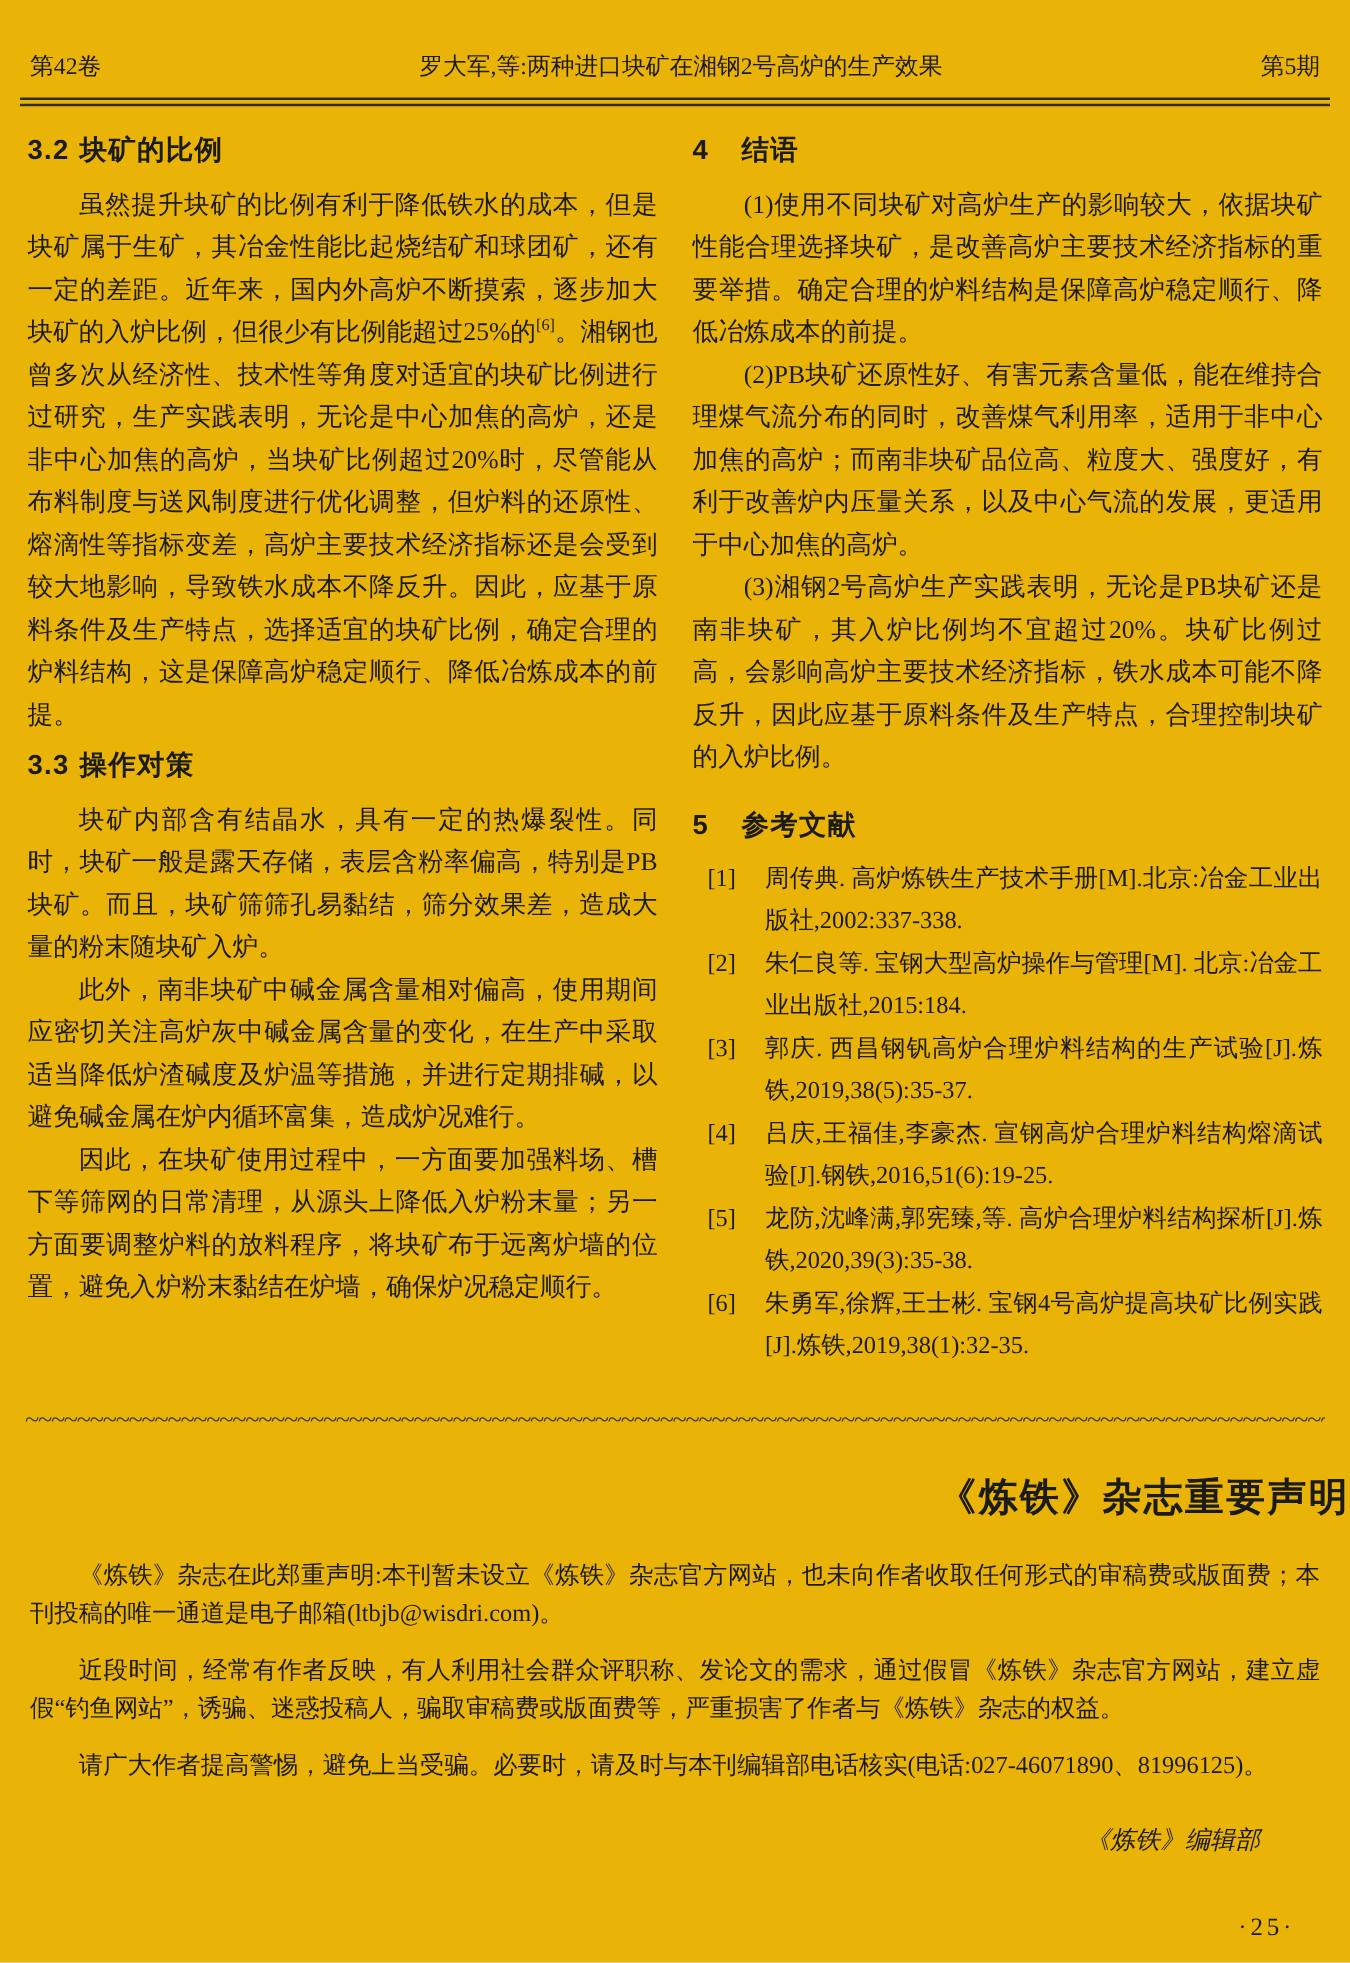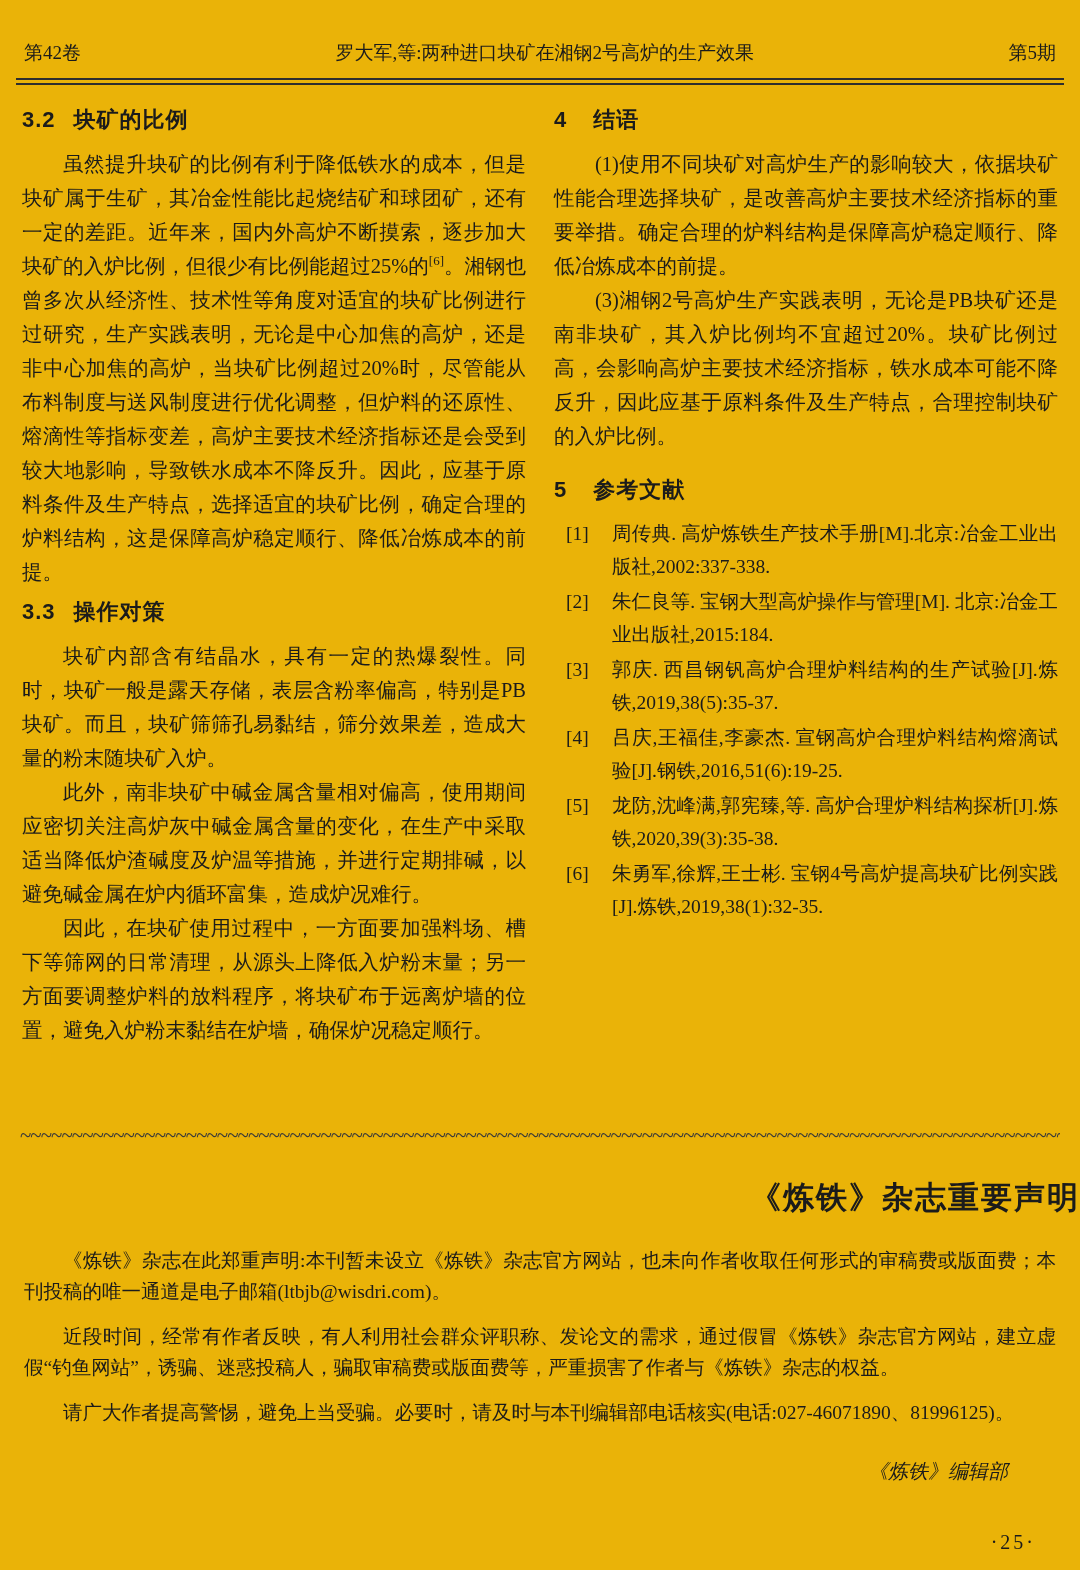--- a/index.html
+++ b/index.html
@@ -37,21 +37,21 @@
     overflow: hidden;
   }
   .col { flex: 1; min-width: 0; }
   .sec-h {
     font-family: "Liberation Sans", "DejaVu Sans", sans-serif;
     font-weight: bold;
     font-size: 22px;
     margin: 8px 0 12px 0;
     letter-spacing: 1px;
   }
-  .sec-h .sec-num { margin-right: 18px; }
+  .sec-h .sec-num { margin-right: 8px; }
   .sec-h.wide-gap .sec-num { margin-right: 26px; }
   .bp {
     font-size: 20.5px;
     line-height: 34px;
     text-align: justify;
     text-indent: 2em;
     margin: 0;
   }
   .bp sup { font-size: 13px; line-height: 0; }
   .refs { margin-top: 4px; }
@@ -133,20 +133,21 @@
       <p class="bp">块矿内部含有结晶水，具有一定的热爆裂性。同时，块矿一般是露天存储，表层含粉率偏高，特别是PB块矿。而且，块矿筛筛孔易黏结，筛分效果差，造成大量的粉末随块矿入炉。</p>
       <p class="bp">此外，南非块矿中碱金属含量相对偏高，使用期间应密切关注高炉灰中碱金属含量的变化，在生产中采取适当降低炉渣碱度及炉温等措施，并进行定期排碱，以避免碱金属在炉内循环富集，造成炉况难行。</p>
       <p class="bp">因此，在块矿使用过程中，一方面要加强料场、槽下等筛网的日常清理，从源头上降低入炉粉末量；另一方面要调整炉料的放料程序，将块矿布于远离炉墙的位置，避免入炉粉末黏结在炉墙，确保炉况稳定顺行。</p>
     </div>
 
     <div class="col">
       <div class="sec-h wide-gap">
         <span class="sec-num">4</span><span>结语</span>
       </div>
       <p class="bp">(1)使用不同块矿对高炉生产的影响较大，依据块矿性能合理选择块矿，是改善高炉主要技术经济指标的重要举措。确定合理的炉料结构是保障高炉稳定顺行、降低冶炼成本的前提。</p>
+      <p class="bp">(2)PB块矿还原性好、有害元素含量低，能在维持合理煤气流分布的同时，改善煤气利用率，适用于非中心加焦的高炉；而南非块矿品位高、粒度大、强度好，有利于改善炉内压量关系，以及中心气流的发展，更适用于中心加焦的高炉。</p>
       <p class="bp">(3)湘钢2号高炉生产实践表明，无论是PB块矿还是南非块矿，其入炉比例均不宜超过20%。块矿比例过高，会影响高炉主要技术经济指标，铁水成本可能不降反升，因此应基于原料条件及生产特点，合理控制块矿的入炉比例。</p>
 
       <div class="sec-h wide-gap" style="margin-top:22px;">
         <span class="sec-num">5</span><span>参考文献</span>
       </div>
       <div class="refs">
         <p class="ref"><span class="ref-num">[1]</span><span>周传典. 高炉炼铁生产技术手册[M].北京:冶金工业出版社,2002:337-338.</span></p>
         <p class="ref"><span class="ref-num">[2]</span><span>朱仁良等. 宝钢大型高炉操作与管理[M]. 北京:冶金工业出版社,2015:184.</span></p>
         <p class="ref"><span class="ref-num">[3]</span><span>郭庆. 西昌钢钒高炉合理炉料结构的生产试验[J].炼铁,2019,38(5):35-37.</span></p>
         <p class="ref"><span class="ref-num">[4]</span><span>吕庆,王福佳,李豪杰. 宣钢高炉合理炉料结构熔滴试验[J].钢铁,2016,51(6):19-25.</span></p>

